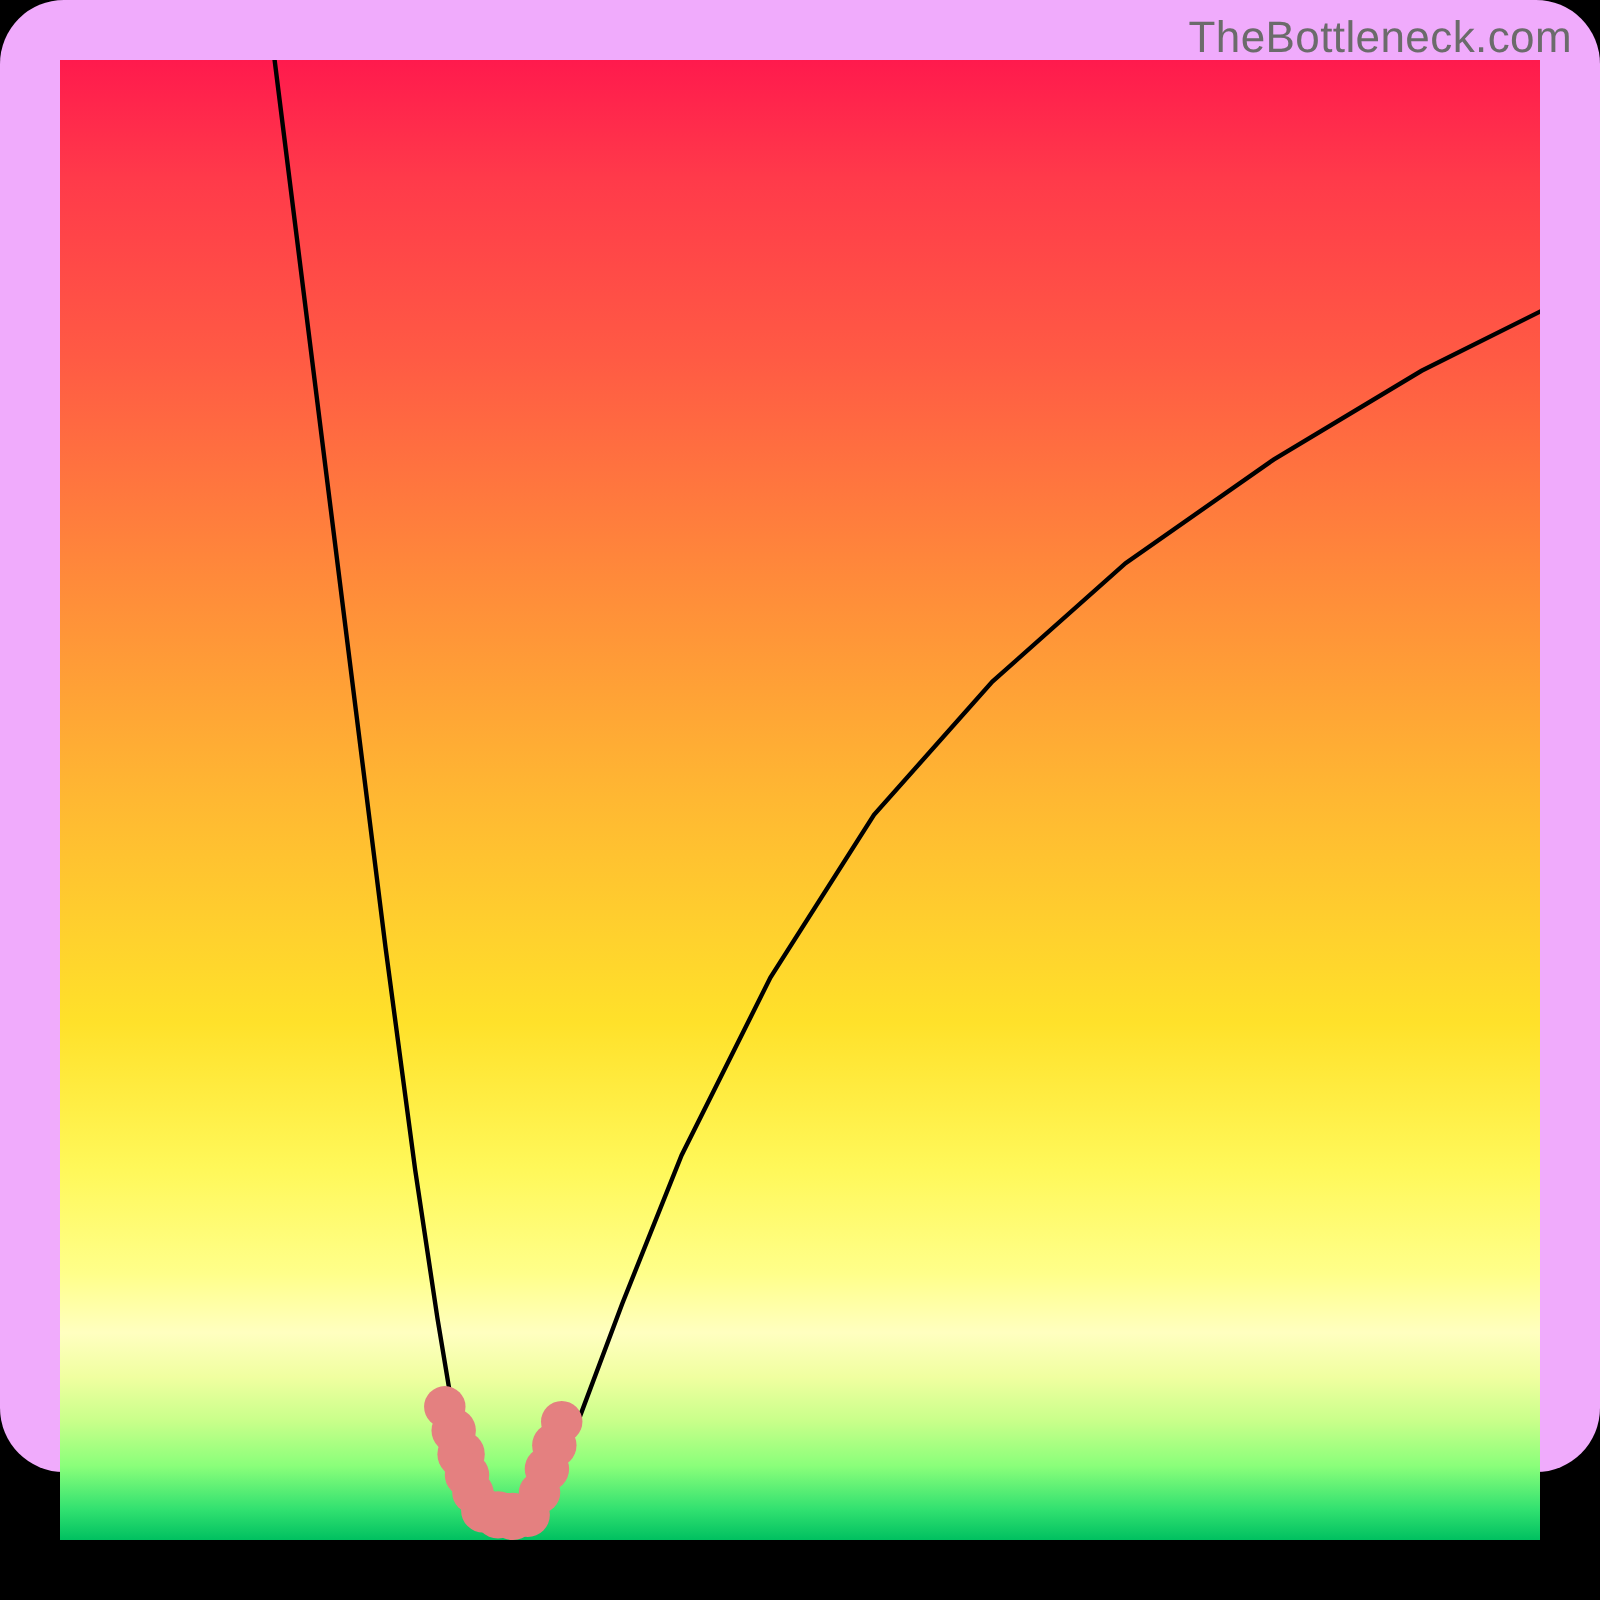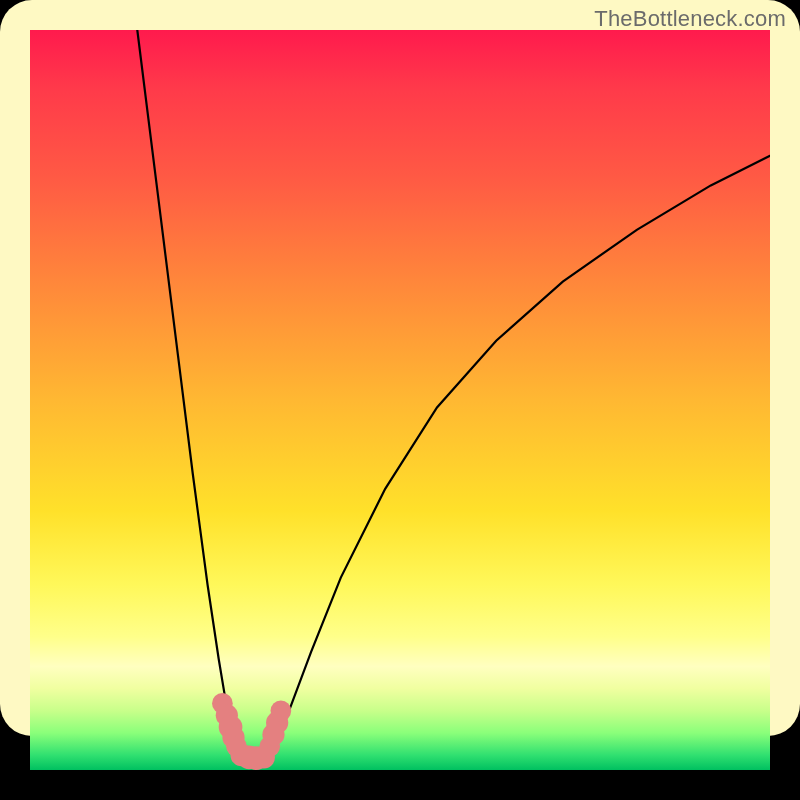--- a/index.html
+++ b/index.html
@@ -10,21 +10,21 @@
     background: #000;
     overflow: hidden;
     font-family: Arial, Helvetica, sans-serif;
   }
   .frame {
     position: absolute;
     left: 0;
     top: 0;
     width: 800px;
     height: 736px;
-    background: #fef9c3;
+    background: #f0abfc;
     border-radius: 32px;
   }
   .plot {
     position: absolute;
     left: 30px;
     top: 30px;
     width: 740px;
     height: 740px;
     background: linear-gradient(
       to bottom,

